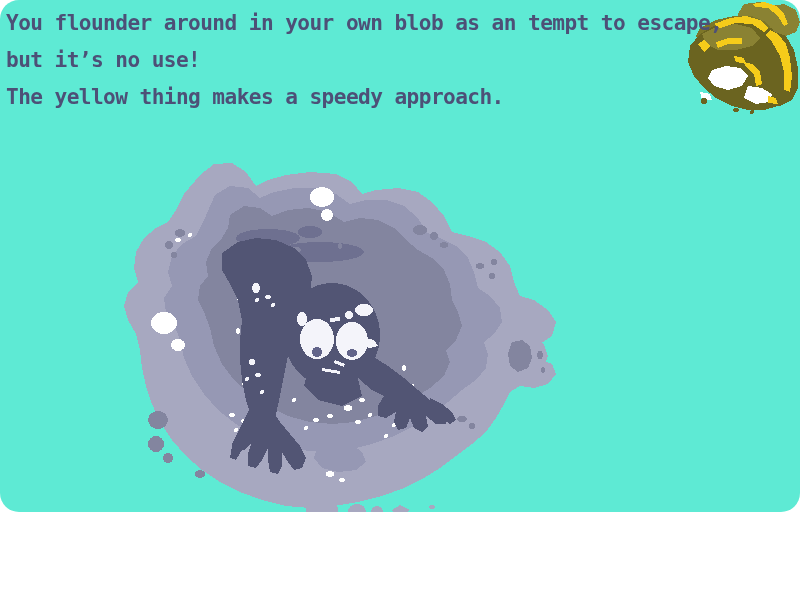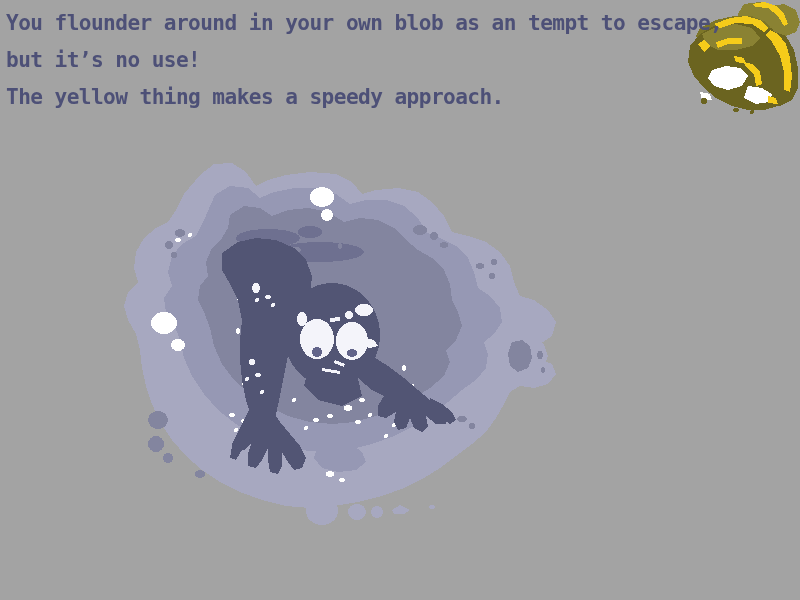--- a/index.html
+++ b/index.html
@@ -11,23 +11,24 @@
   body {
     width: 800px;
     height: 600px;
     overflow: hidden;
     font-family: "DejaVu Sans Mono", monospace;
     position: relative;
   }
   #scene {
     position: relative;
     width: 800px;
-    height: 600px;
-    background: #a3a3a3;
+    height: 512px;
+    background: #5eead4;
     overflow: hidden;
+    border-radius: 19px;
   }
   
   #narration {
     position: absolute;
     left: 6px;
     top: 4px;
     width: 720px;
     z-index: 30;
     user-select: none;
   }

